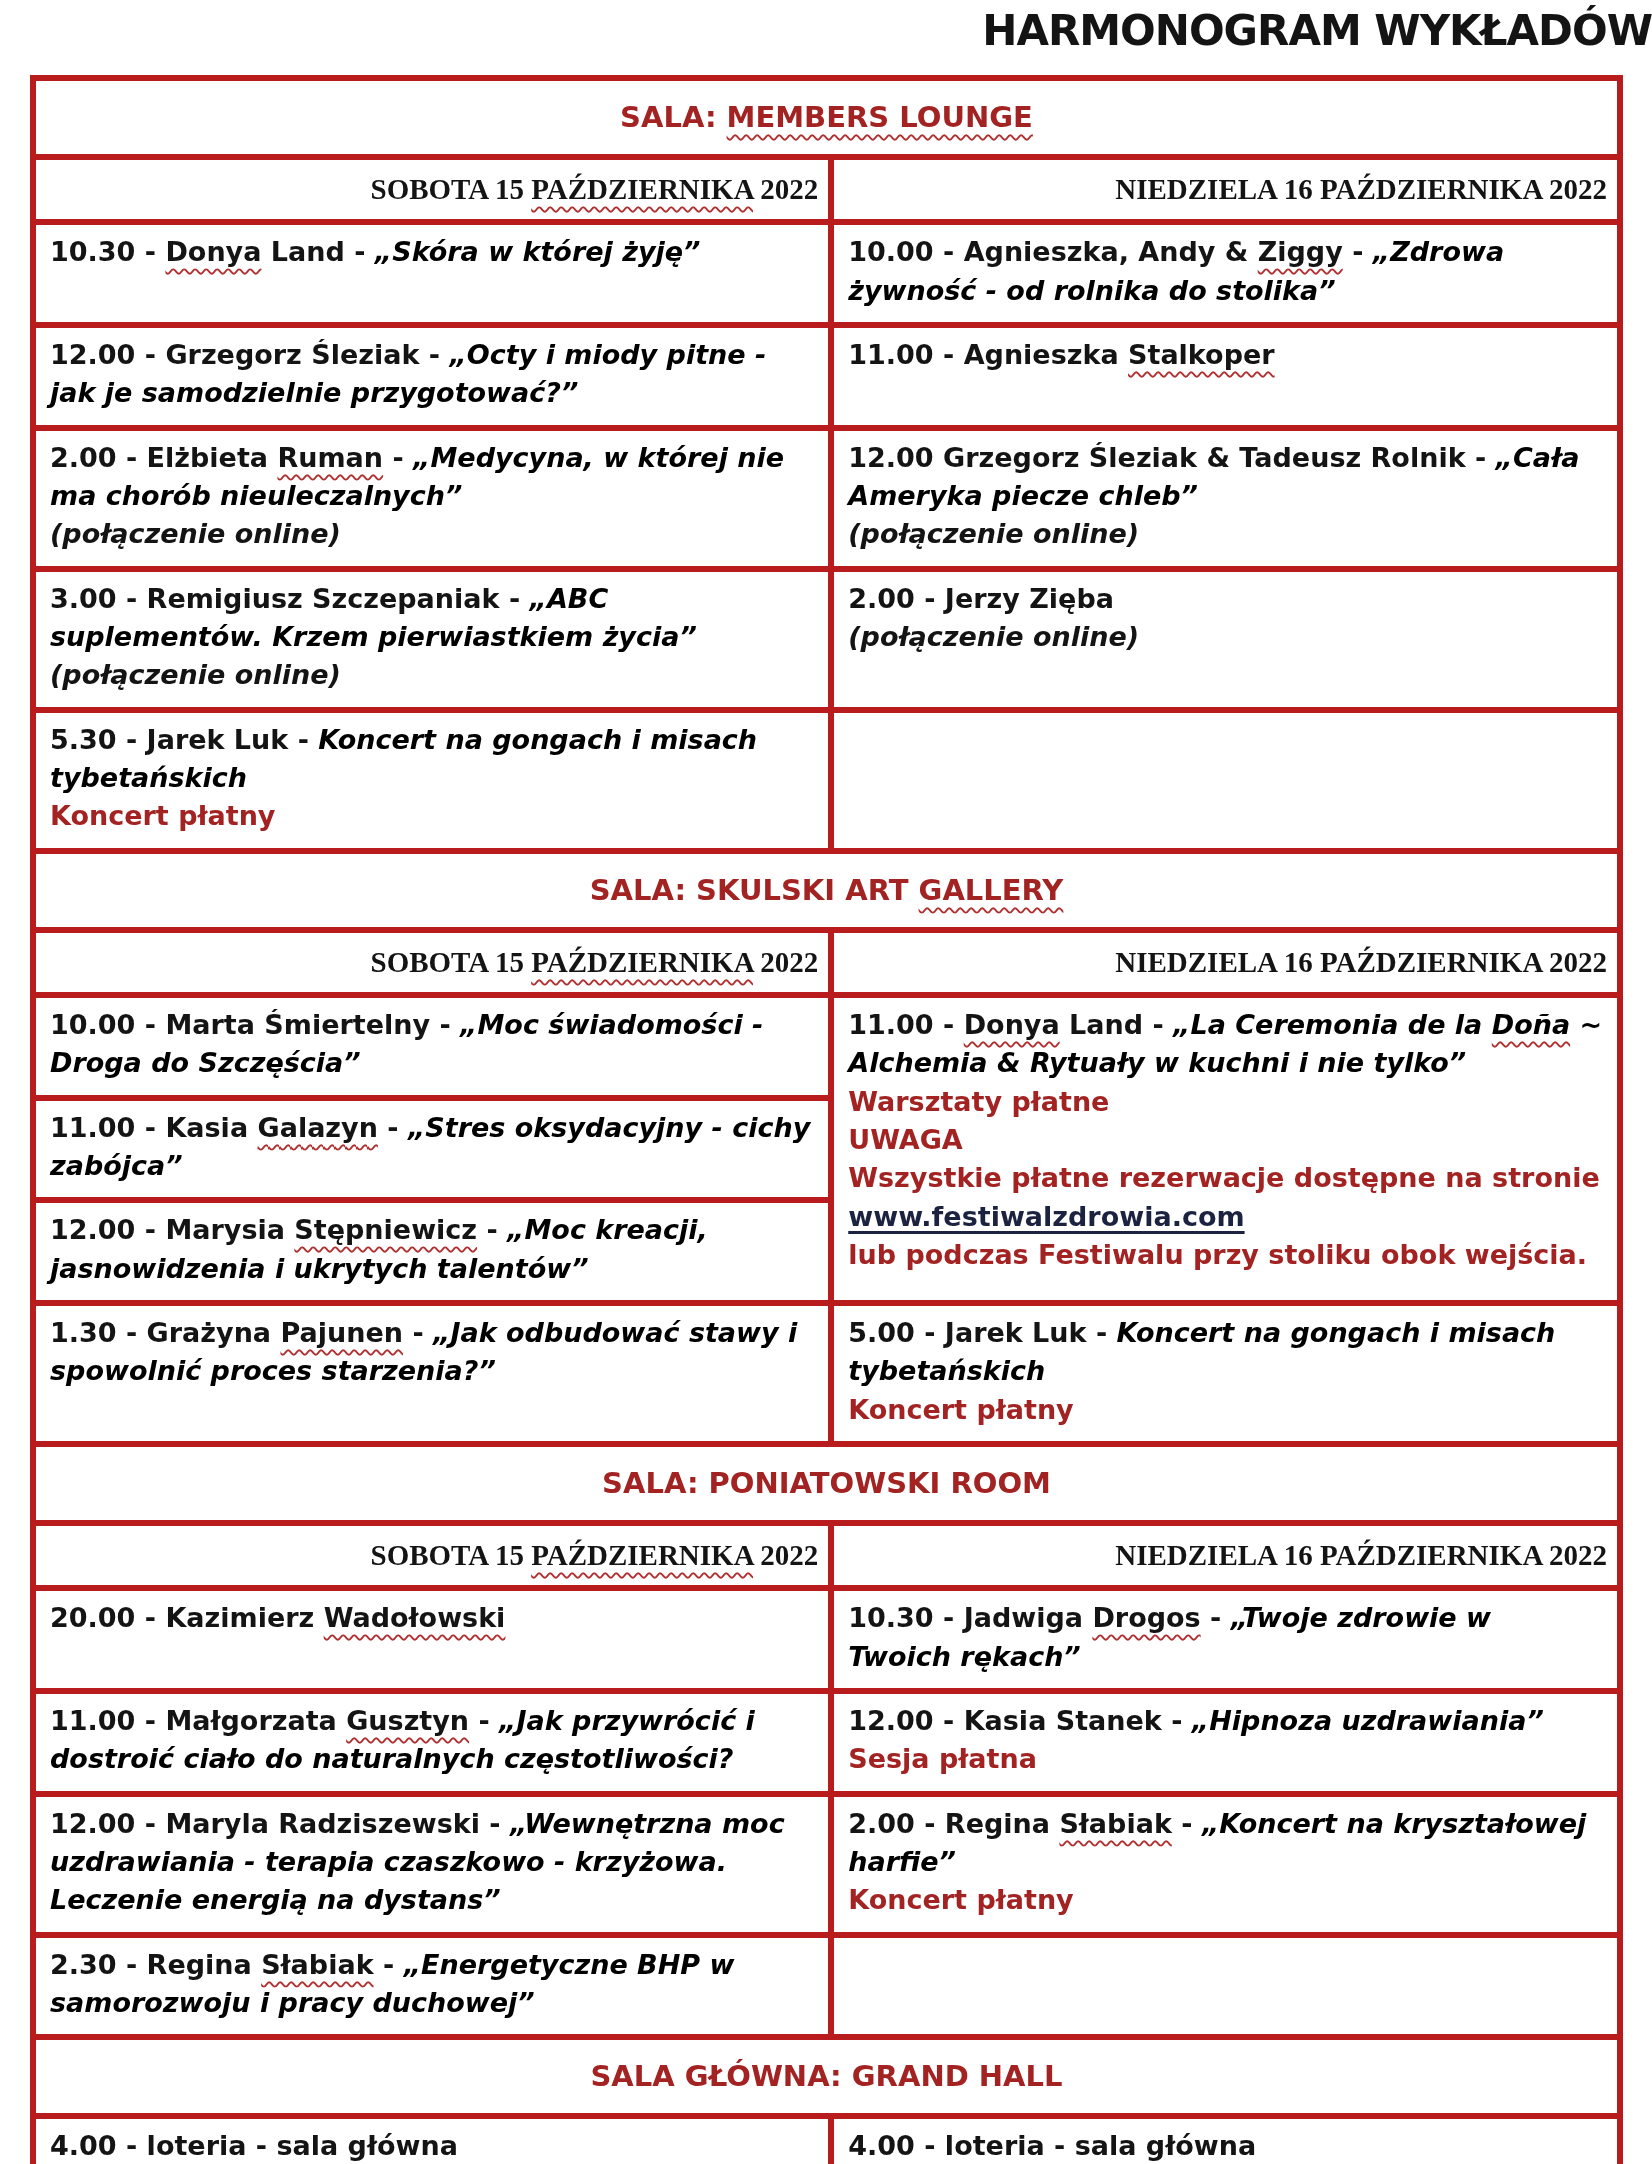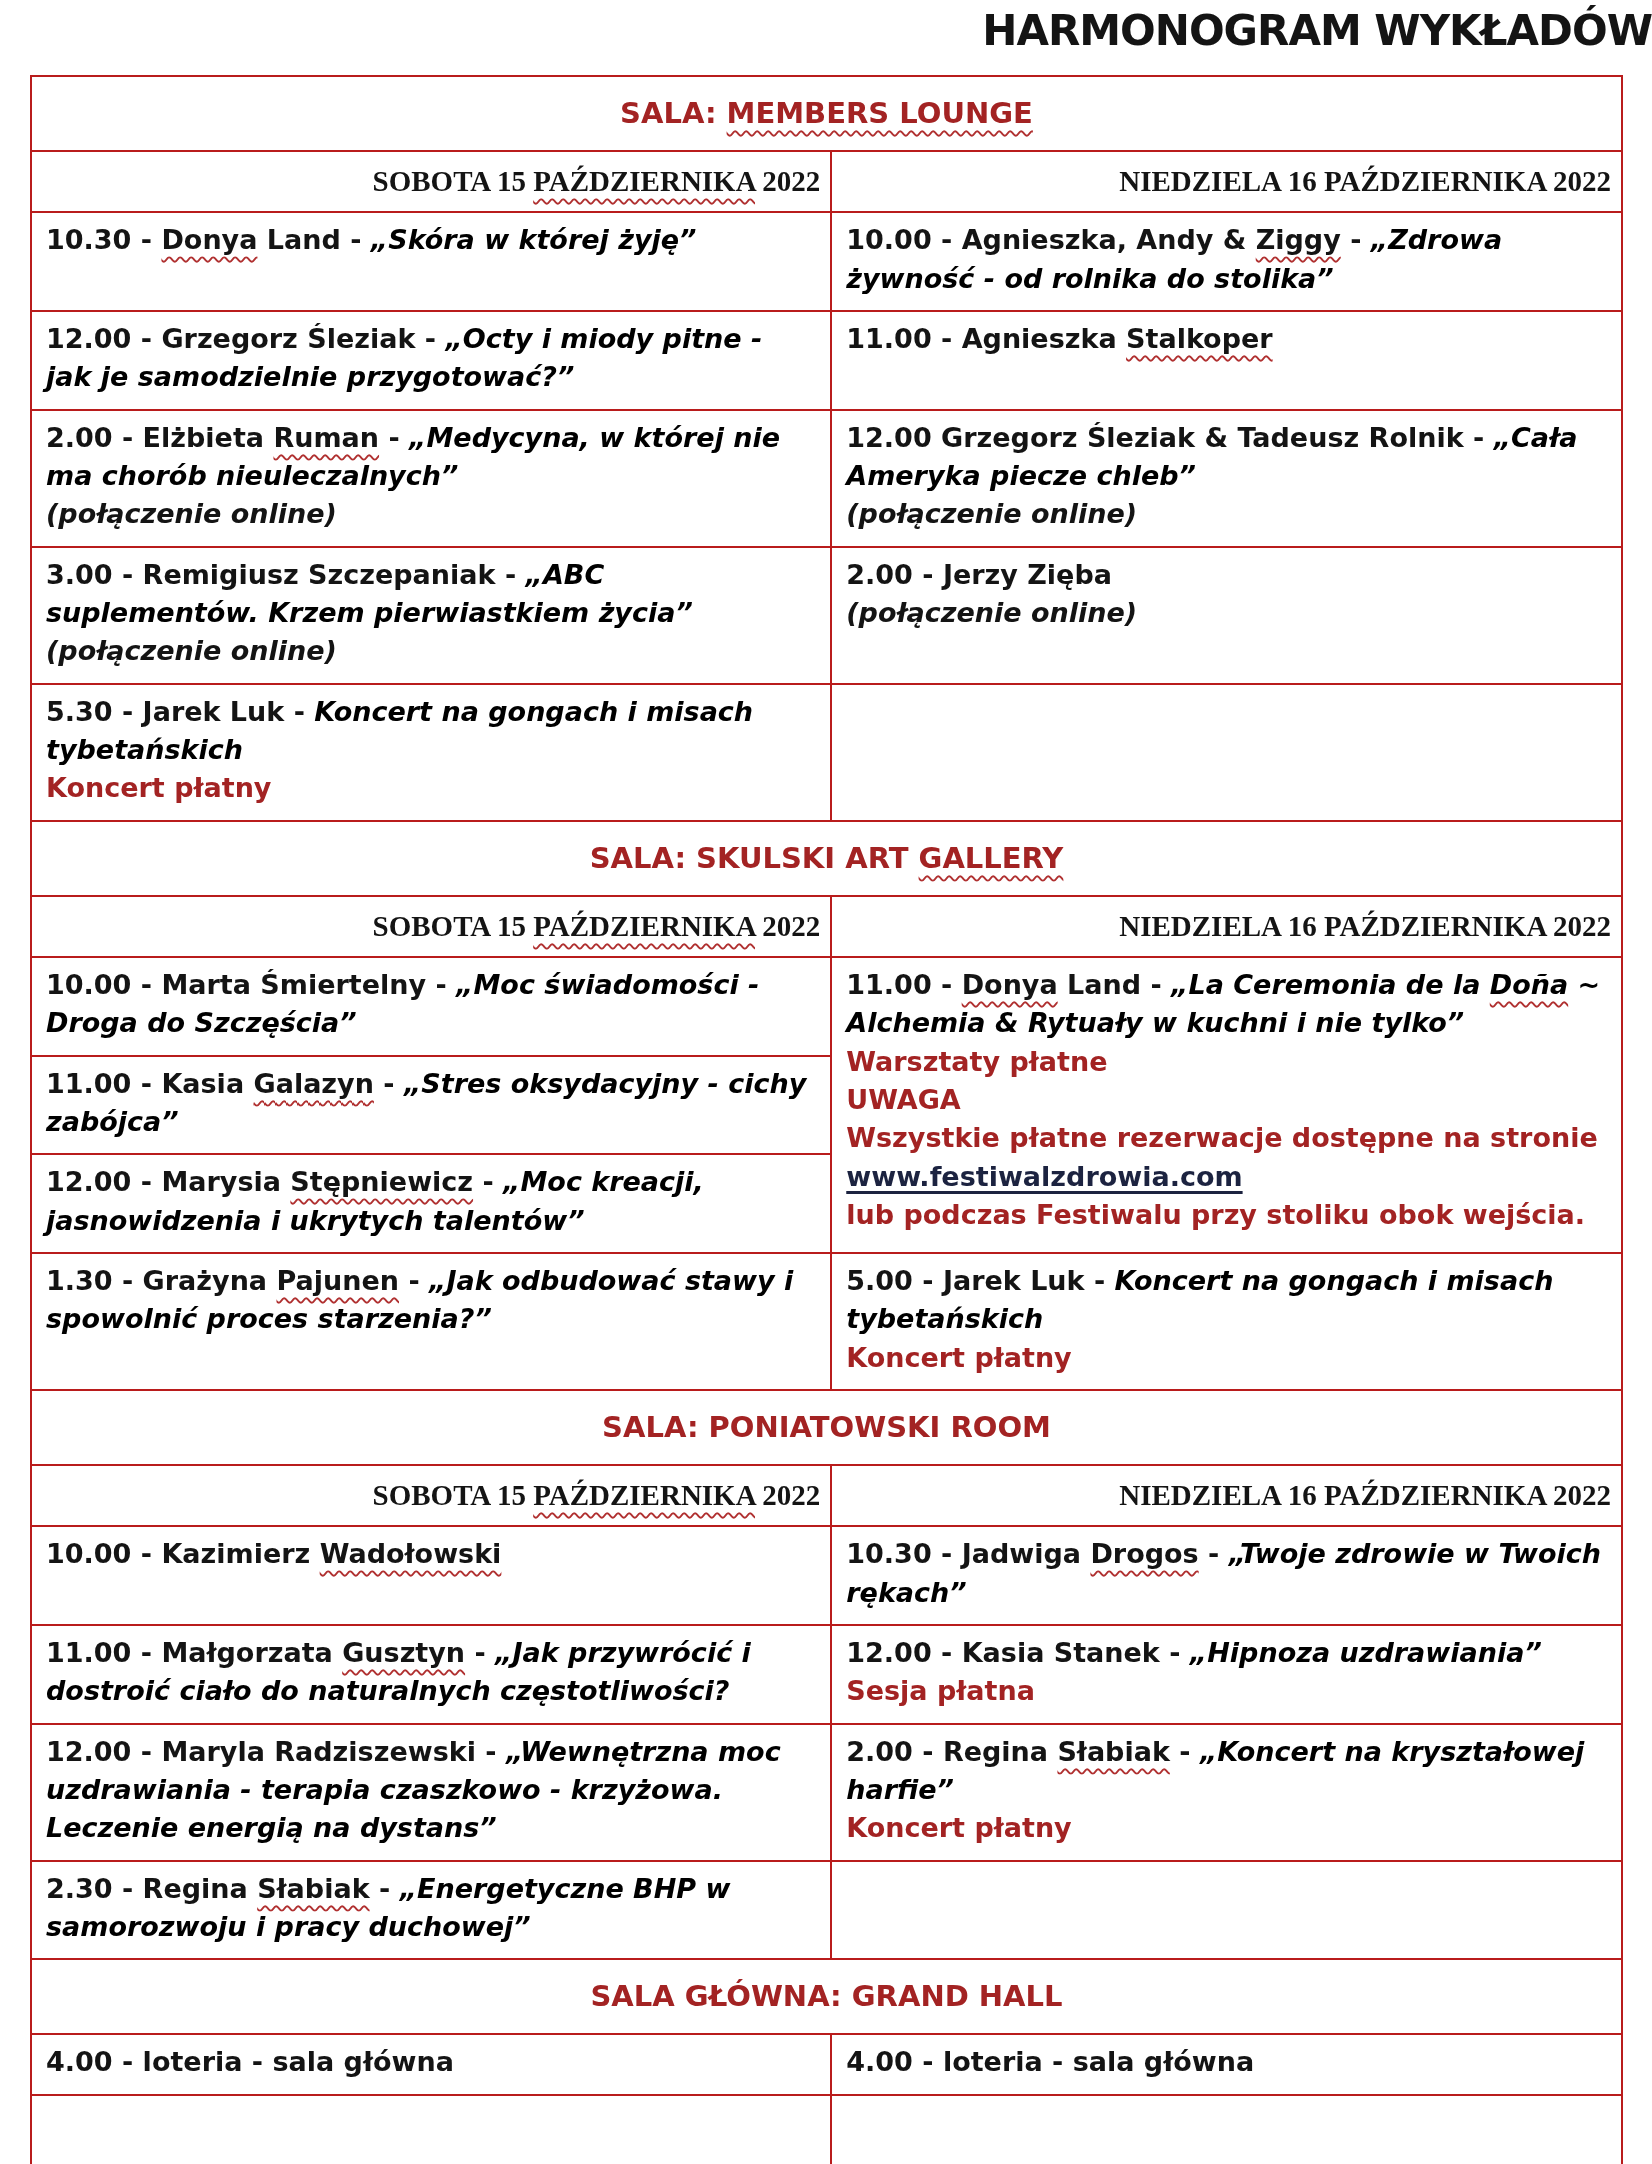--- a/index.html
+++ b/index.html
@@ -20,21 +20,21 @@
     margin: 4px 0 0 0;
     padding-top: 2px;
   }
   table.schedule {
     border-collapse: collapse;
     table-layout: fixed;
     width: 1593px;
     margin: 20px 0 0 30px;
   }
   table.schedule td {
-    border: 2px solid #b91c1c;
+    border: 6px solid #b91c1c;
     vertical-align: top;
     padding: 8px 14px 12px 14px;
     font-size: 27px;
     line-height: 1.42;
     word-wrap: break-word;
   }
   tr.room-row td {
     text-align: center;
     color: #a32323;
     font-size: 29px;
@@ -132,21 +132,21 @@
         <td><span class="seg seg-t">5.00 - Jarek Luk - </span><span class="seg seg-q">Koncert na gongach i misach tybetańskich</span><br><span class="seg seg-r">Koncert płatny</span></td>
       </tr>
       <tr class="room-row">
         <td colspan="2"><span class="seg seg-h">SALA: PONIATOWSKI ROOM</span></td>
       </tr>
       <tr class="day-row">
         <td><span class="seg seg-d">SOBOTA 15 </span><span class="seg seg-d wavy">PAŹDZIERNIKA</span><span class="seg seg-d"> 2022</span></td>
         <td><span class="seg seg-d">NIEDZIELA 16 PAŹDZIERNIKA 2022</span></td>
       </tr>
       <tr>
-        <td><span class="seg seg-t">10.00 - Kazimierz </span><span class="seg seg-t wavy">Wadołowski</span></td>
+        <td><span class="seg seg-t">20.00 - Kazimierz </span><span class="seg seg-t wavy">Wadołowski</span></td>
         <td><span class="seg seg-t">10.30 - Jadwiga </span><span class="seg seg-t wavy">Drogos</span><span class="seg seg-t"> - </span><span class="seg seg-q">„Twoje zdrowie w Twoich rękach”</span></td>
       </tr>
       <tr>
         <td><span class="seg seg-t">11.00 - Małgorzata </span><span class="seg seg-t wavy">Gusztyn</span><span class="seg seg-t"> - </span><span class="seg seg-q">„Jak przywrócić i dostroić ciało do naturalnych częstotliwości?</span></td>
         <td><span class="seg seg-t">12.00 - Kasia Stanek - </span><span class="seg seg-q">„Hipnoza uzdrawiania”</span><br><span class="seg seg-r">Sesja płatna</span></td>
       </tr>
       <tr>
         <td><span class="seg seg-t">12.00 - Maryla Radziszewski - </span><span class="seg seg-q">„Wewnętrzna moc uzdrawiania - terapia czaszkowo - krzyżowa. Leczenie energią na dystans”</span></td>
         <td><span class="seg seg-t">2.00 - Regina </span><span class="seg seg-t wavy">Słabiak</span><span class="seg seg-t"> - </span><span class="seg seg-q">„Koncert na kryształowej harfie”</span><br><span class="seg seg-r">Koncert płatny</span></td>
       </tr>

